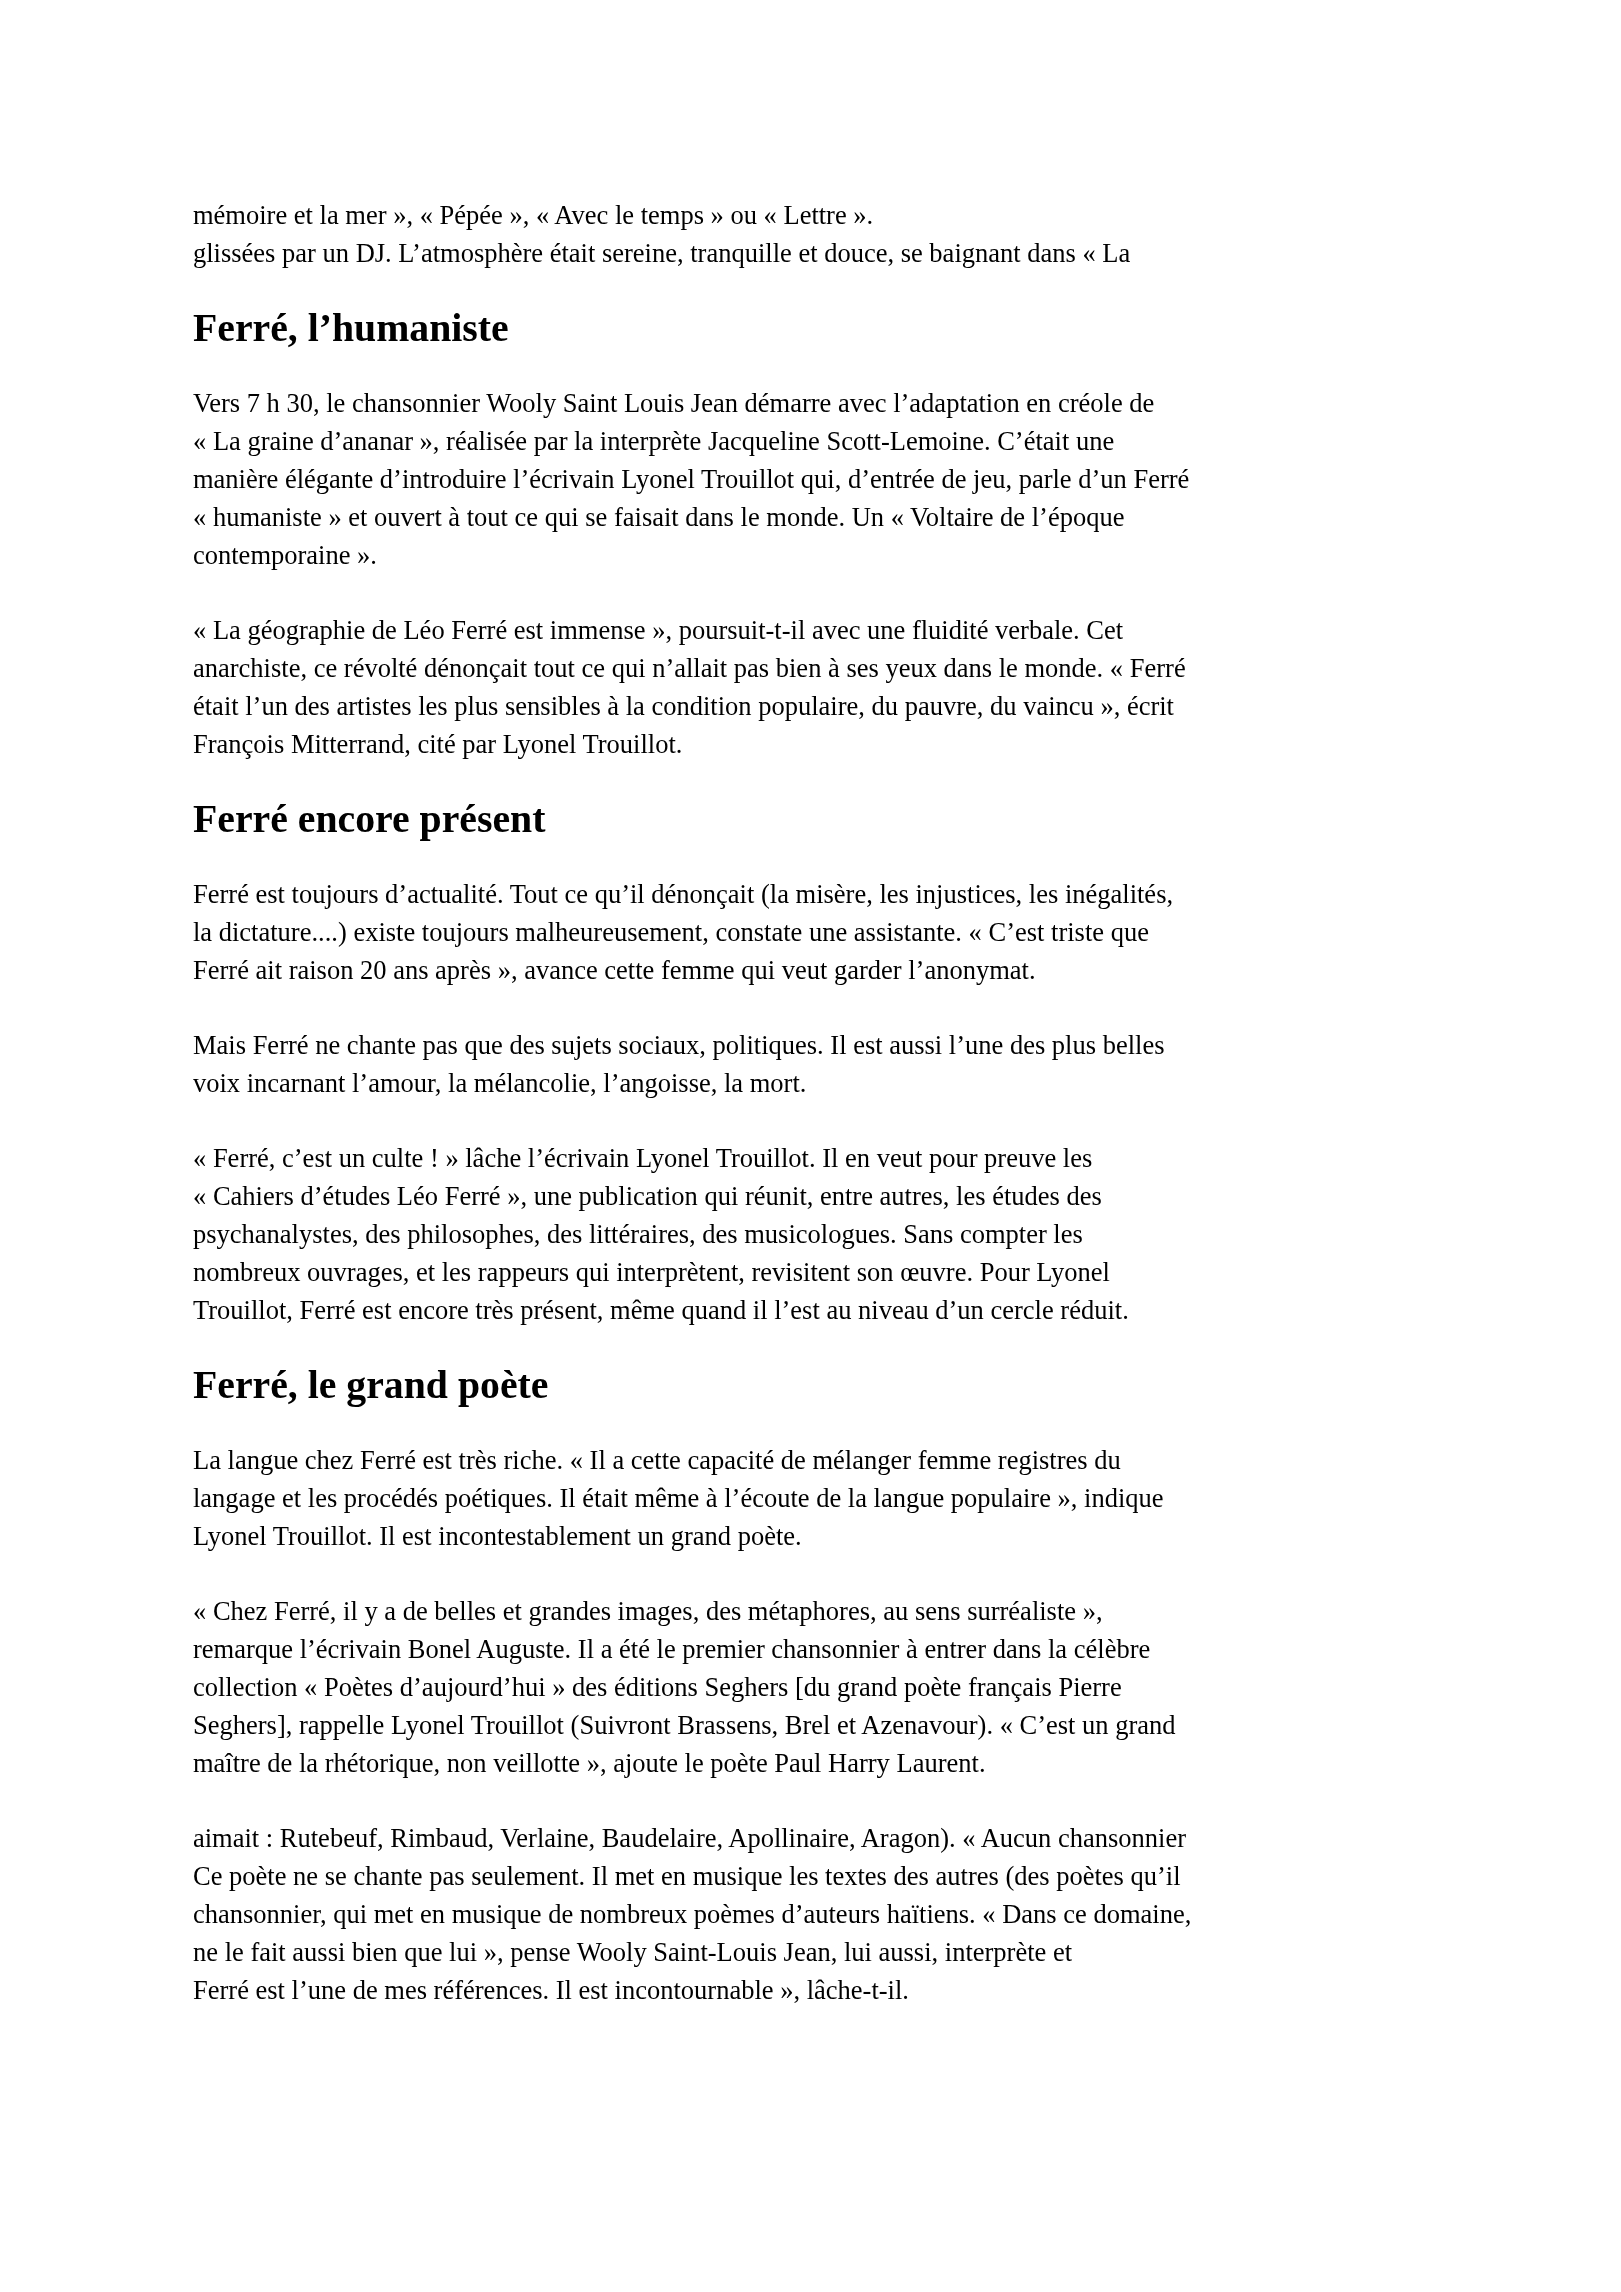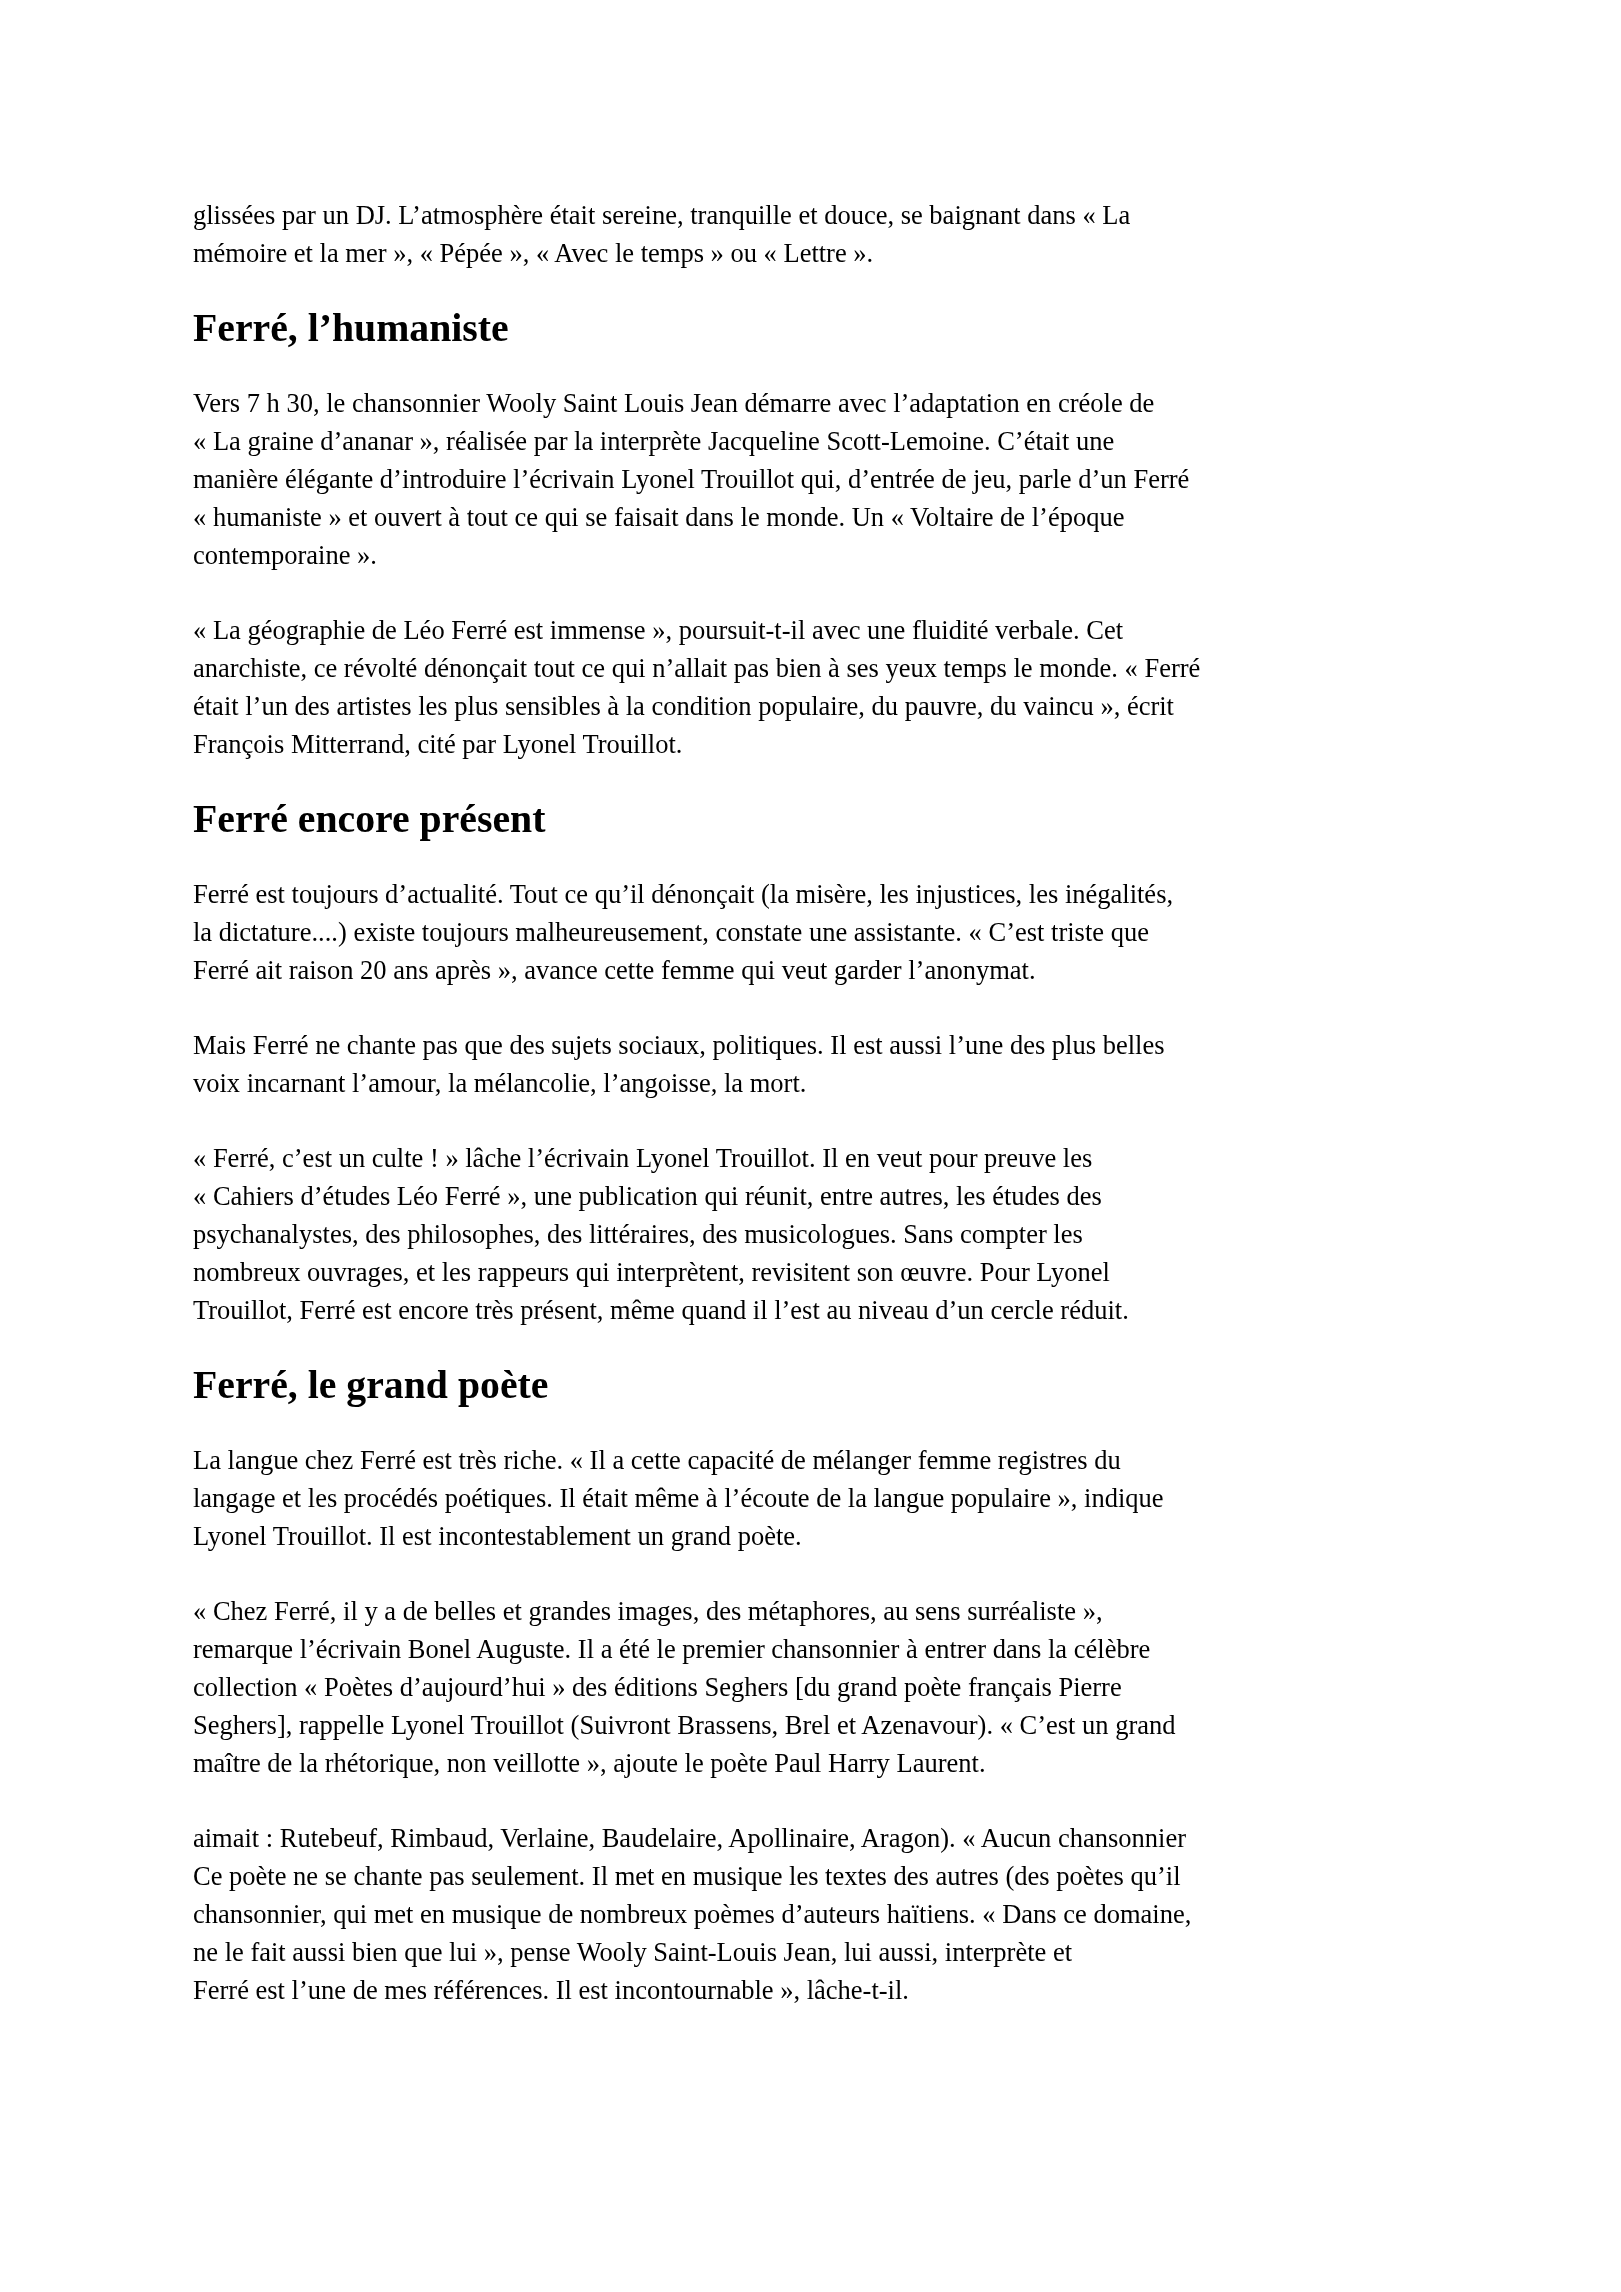--- a/index.html
+++ b/index.html
@@ -12,37 +12,37 @@
   .para { margin: 0 0 37px 0; }
   .para .ln { display: block; white-space: nowrap; }
   .heading { font-weight: bold; margin: 0 0 37px 0; white-space: nowrap; }
 </style>
 </head>
 <body>
 
 <div class="page">
 
   <p class="para">
+    <span class="ln">mémoire et la mer », « Pépée », « Avec le temps » ou « Lettre ».</span>
     <span class="ln">glissées par un DJ. L’atmosphère était sereine, tranquille et douce, se baignant dans « La</span>
-    <span class="ln">mémoire et la mer », « Pépée », « Avec le temps » ou « Lettre ».</span>
   </p>
 
   <h2 class="heading">Ferré, l’humaniste</h2>
 
   <p class="para">
     <span class="ln">Vers 7 h 30, le chansonnier Wooly Saint Louis Jean démarre avec l’adaptation en créole de</span>
     <span class="ln">« La graine d’ananar », réalisée par la interprète Jacqueline Scott-Lemoine. C’était une</span>
     <span class="ln">manière élégante d’introduire l’écrivain Lyonel Trouillot qui, d’entrée de jeu, parle d’un Ferré</span>
     <span class="ln">« humaniste » et ouvert à tout ce qui se faisait dans le monde. Un « Voltaire de l’époque</span>
     <span class="ln">contemporaine ».</span>
   </p>
 
   <p class="para">
     <span class="ln">« La géographie de Léo Ferré est immense », poursuit-t-il avec une fluidité verbale. Cet</span>
-    <span class="ln">anarchiste, ce révolté dénonçait tout ce qui n’allait pas bien à ses yeux temps le monde. « Ferré</span>
+    <span class="ln">anarchiste, ce révolté dénonçait tout ce qui n’allait pas bien à ses yeux dans le monde. « Ferré</span>
     <span class="ln">était l’un des artistes les plus sensibles à la condition populaire, du pauvre, du vaincu », écrit</span>
     <span class="ln">François Mitterrand, cité par Lyonel Trouillot.</span>
   </p>
 
   <h2 class="heading">Ferré encore présent</h2>
 
   <p class="para">
     <span class="ln">Ferré est toujours d’actualité. Tout ce qu’il dénonçait (la misère, les injustices, les inégalités,</span>
     <span class="ln">la dictature....) existe toujours malheureusement, constate une assistante. « C’est triste que</span>
     <span class="ln">Ferré ait raison 20 ans après », avance cette femme qui veut garder l’anonymat.</span>

